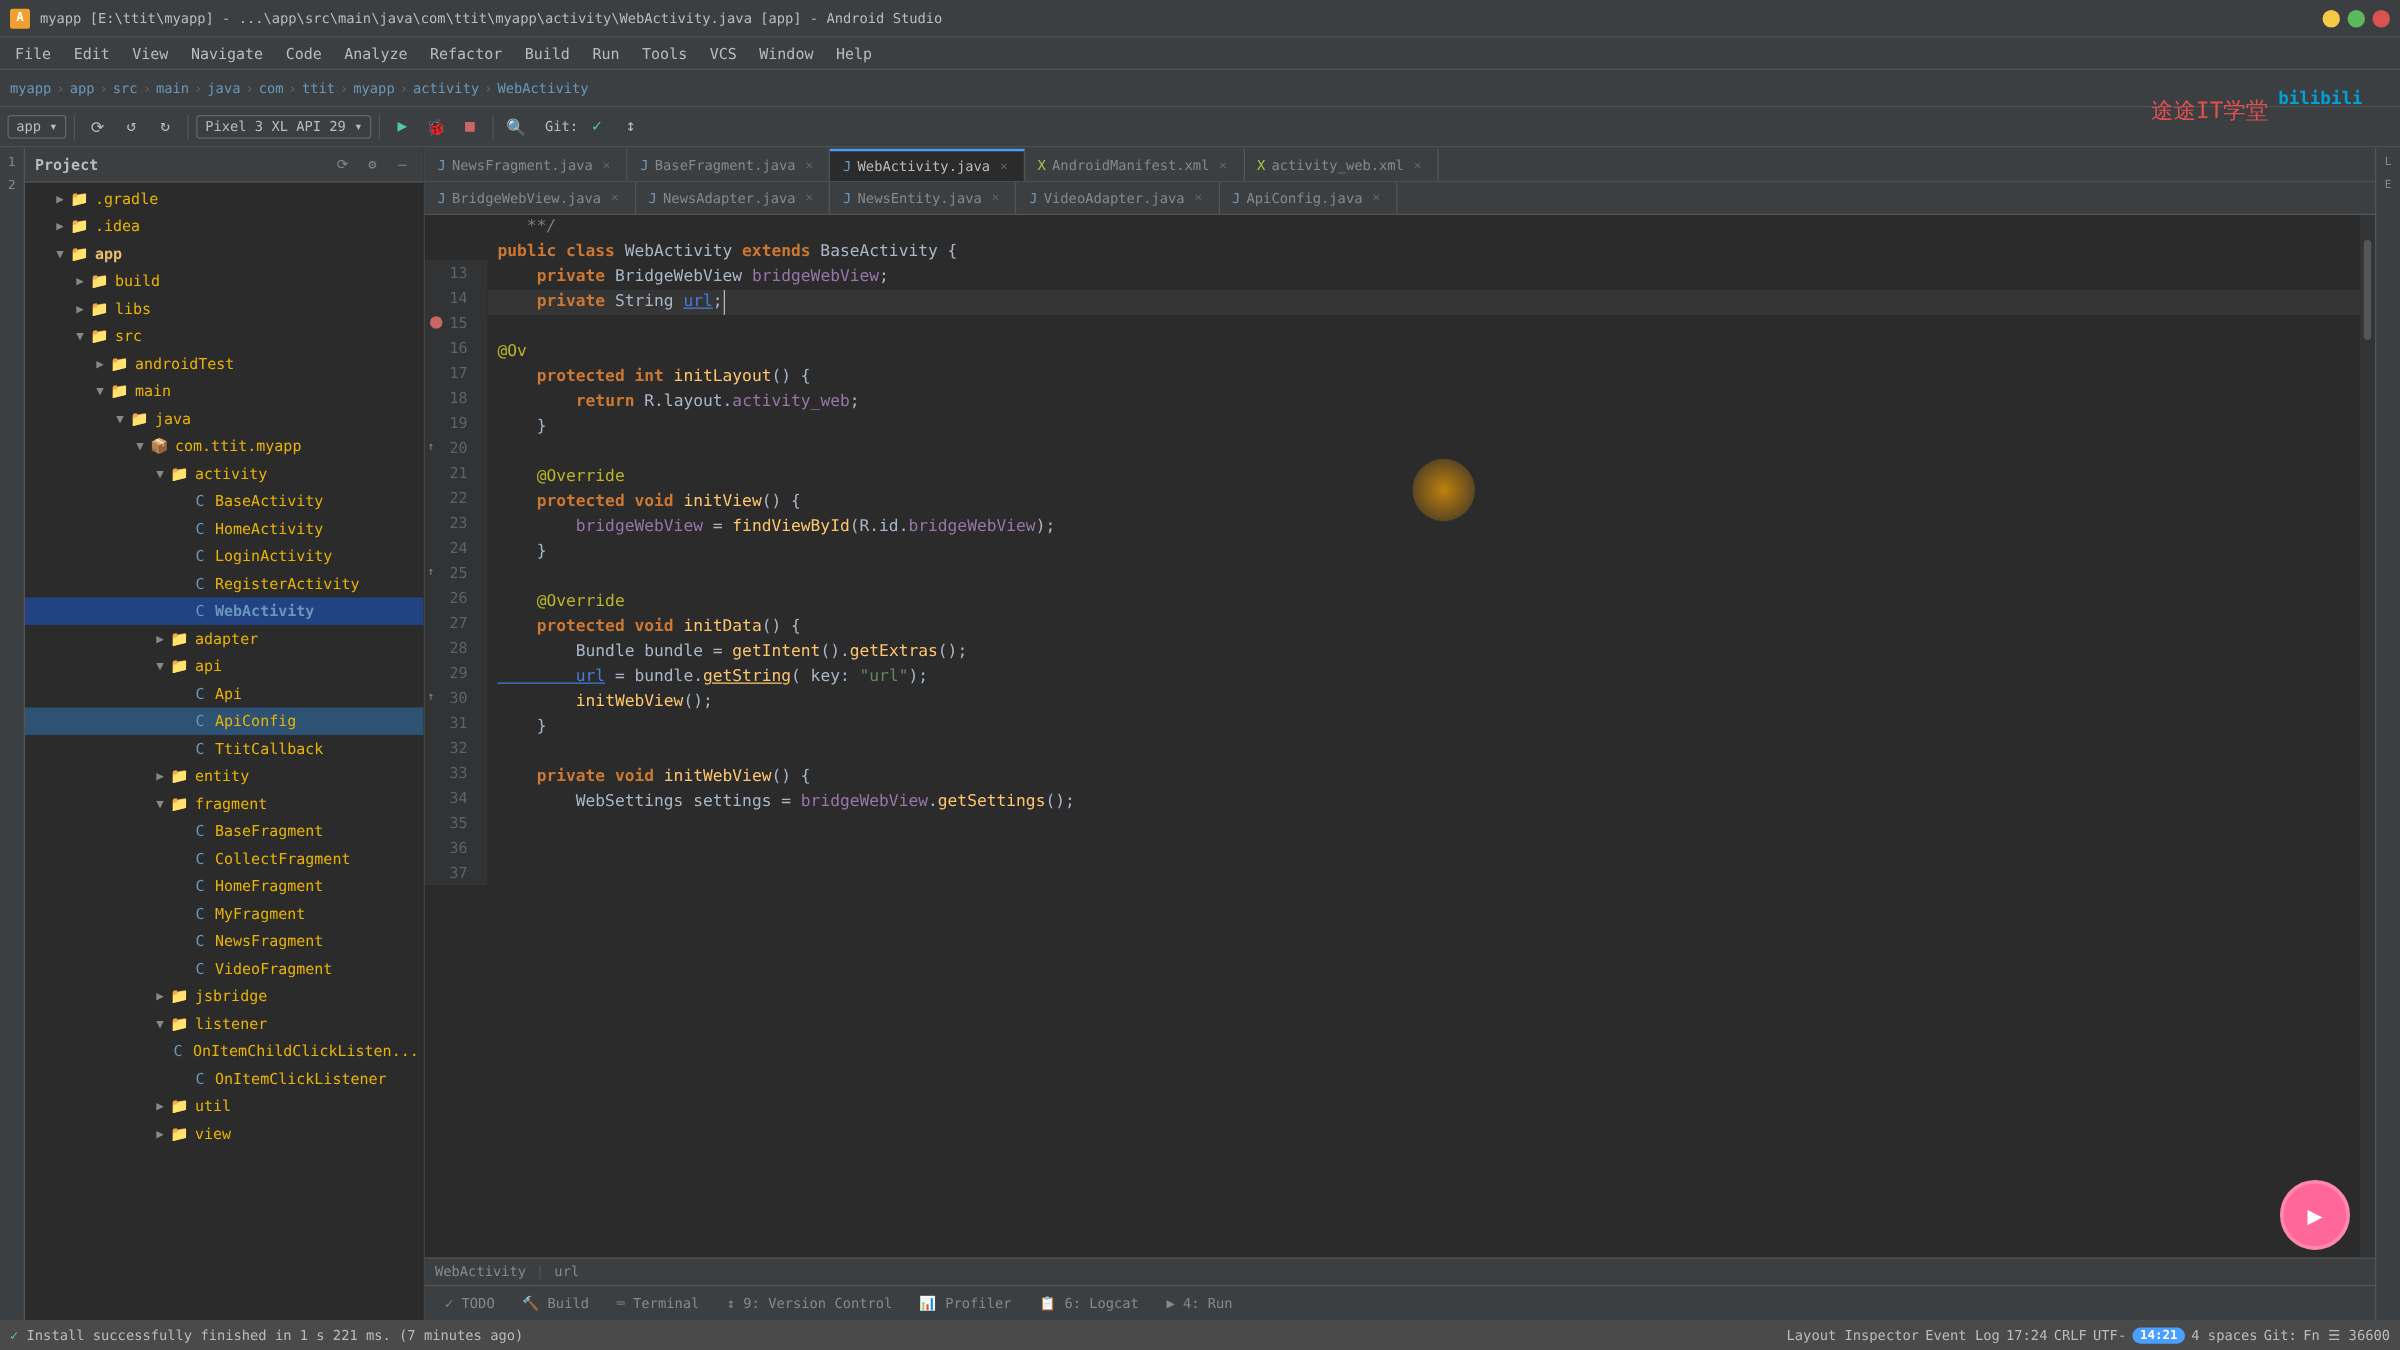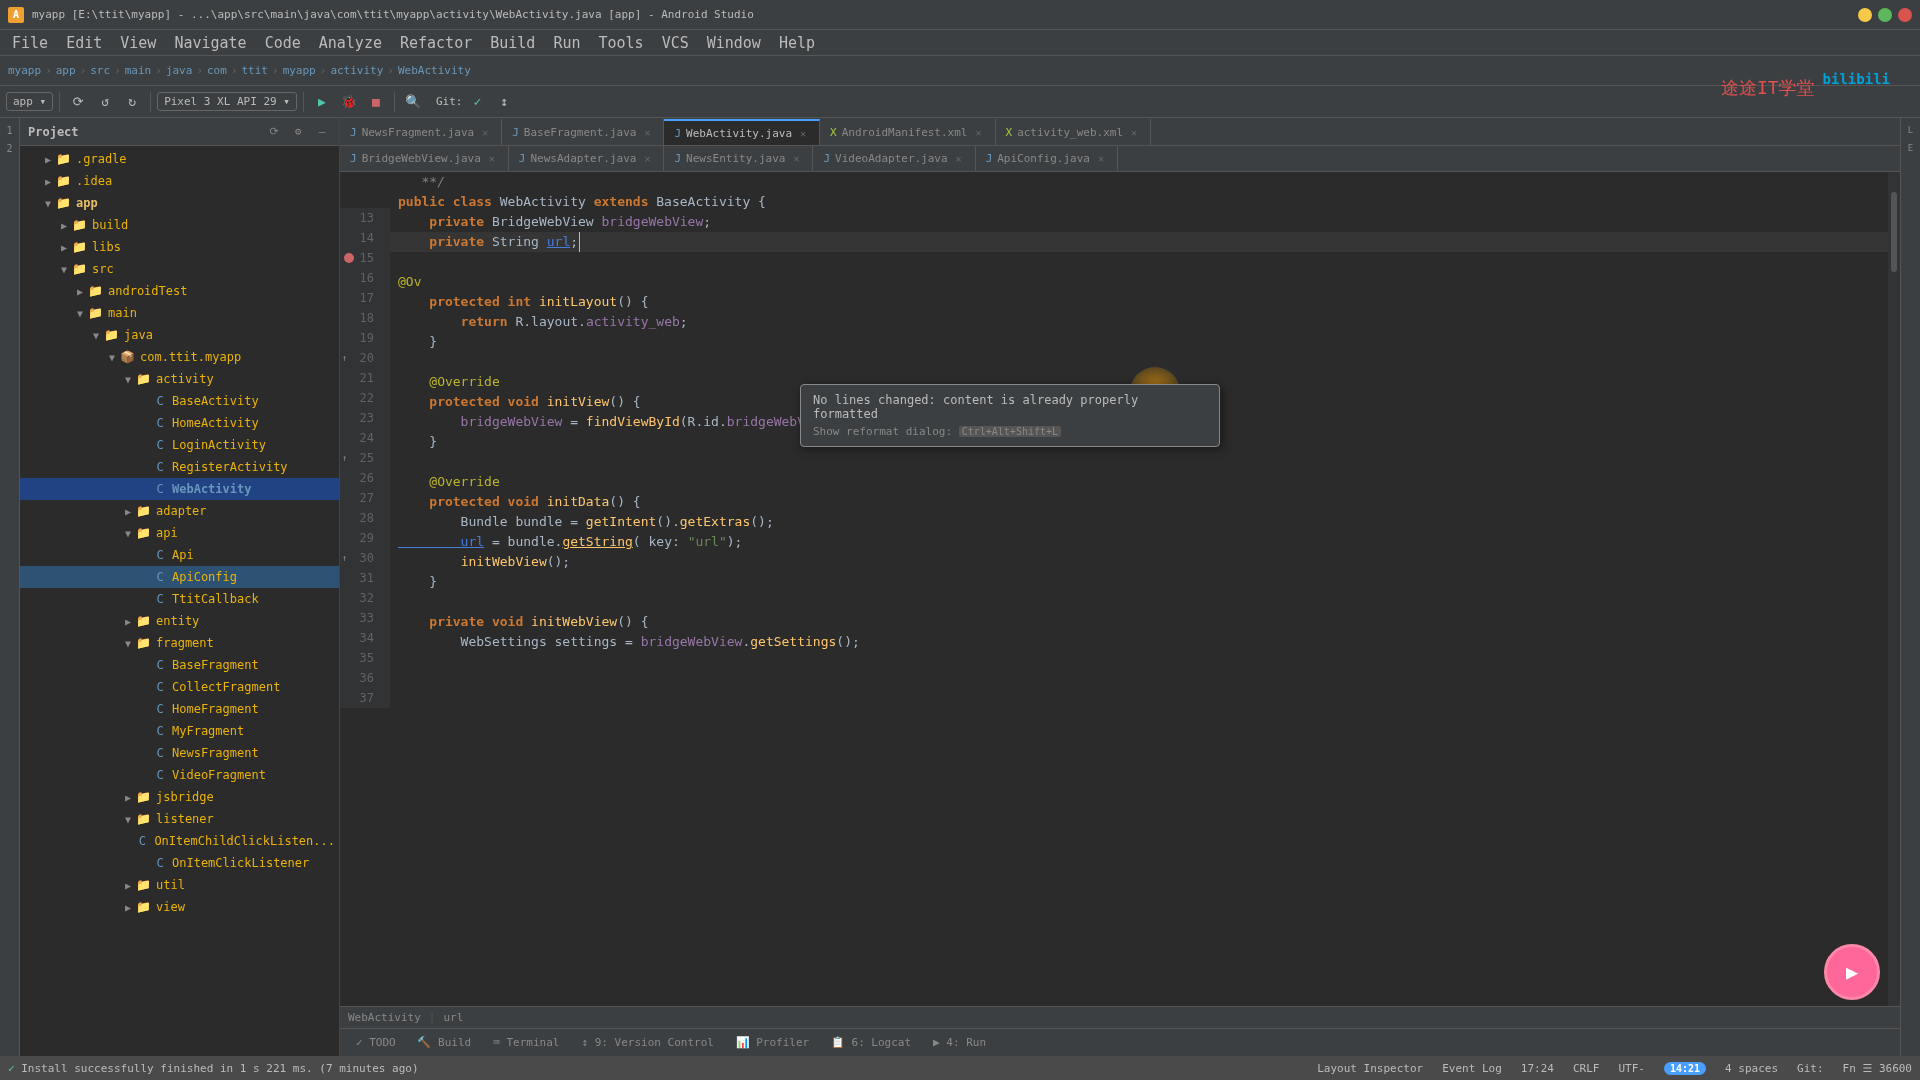--- a/index.html
+++ b/index.html
@@ -48,21 +48,21 @@
     .tb-max { background: #5cb85c; }
     .tb-close { background: #d9534f; }
 
     
     .menu-bar {
       background: #3c3f41;
       height: 26px;
       display: flex;
       align-items: center;
       padding: 0 4px;
-      font-size: 15px;
+      font-size: 12px;
       color: #bbbbbb;
       border-bottom: 1px solid #555;
       flex-shrink: 0;
       gap: 2px;
     }
     .menu-item {
       padding: 2px 8px;
       cursor: pointer;
       border-radius: 2px;
     }
@@ -398,21 +398,21 @@
       background: #4a4a4a;
       display: flex;
       align-items: center;
       padding: 0 8px;
       font-size: 11px;
       color: #bbbbbb;
       flex-shrink: 0;
       justify-content: space-between;
     }
     .status-left { display: flex; align-items: center; gap: 12px; }
-    .status-right { display: flex; align-items: center; gap: 19px; }
+    .status-right { display: flex; align-items: center; gap: 5px; }
     .status-item { cursor: pointer; }
     .status-badge {
       background: #4a9eff;
       color: white;
       border-radius: 10px;
       padding: 1px 6px;
       font-size: 10px;
       font-weight: bold;
     }
 
@@ -1015,27 +1015,20 @@
         </div>
         <div class="code-line">&nbsp;</div>
         <div class="code-line">
           <span style="color:#a9b7c6;">    </span><span class="kw">private void </span><span class="method-name">initWebView</span><span style="color:#a9b7c6;">() {</span>
         </div>
         <div class="code-line">
           <span style="color:#a9b7c6;">        WebSettings </span><span class="variable">settings</span><span style="color:#a9b7c6;"> = </span><span class="field">bridgeWebView</span><span style="color:#a9b7c6;">.</span><span class="method-name">getSettings</span><span style="color:#a9b7c6;">();</span>
         </div>
       </div>
 
-      <div class="tooltip-popup">
-        <div class="tooltip-main">No lines changed: content is already properly formatted</div>
-        <div class="tooltip-hint">
-          <span>Show reformat dialog:</span>
-          <kbd>Ctrl+Alt+Shift+L</kbd>
-        </div>
-      </div>
 
       <div class="orange-circle"></div>
 
       <div class="editor-scrollbar">
         <div class="scrollbar-thumb"></div>
       </div>
     </div>
 
     <div class="url-bar">
       <span>WebActivity</span>

